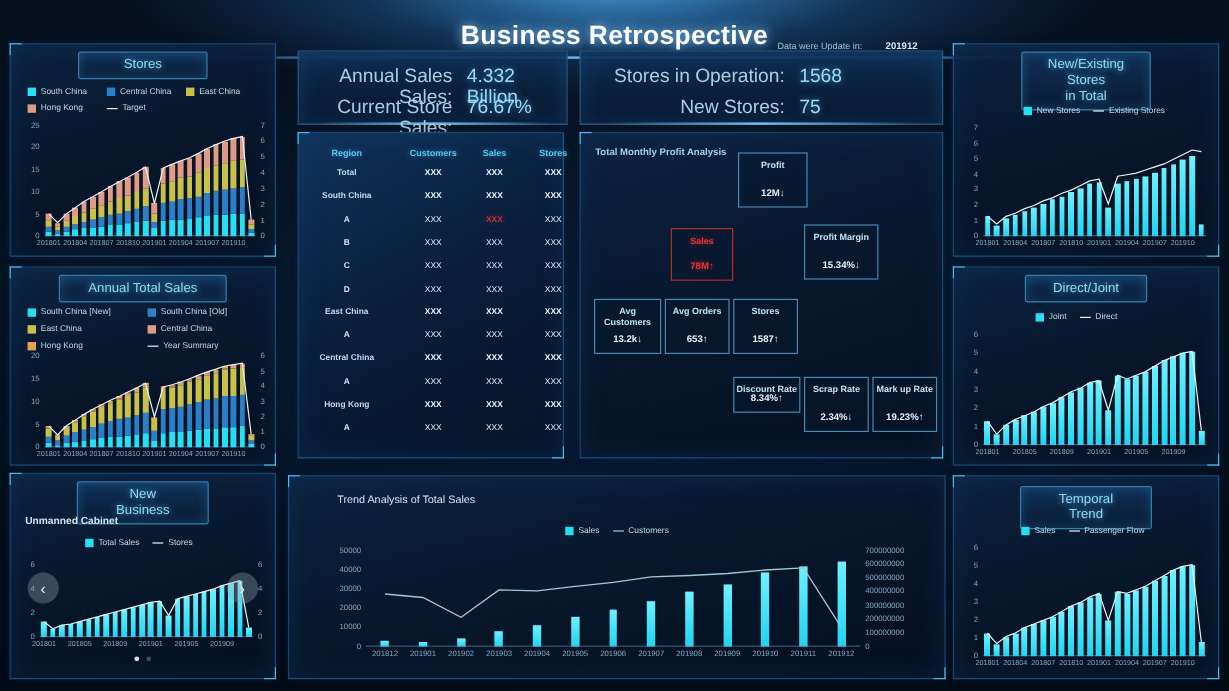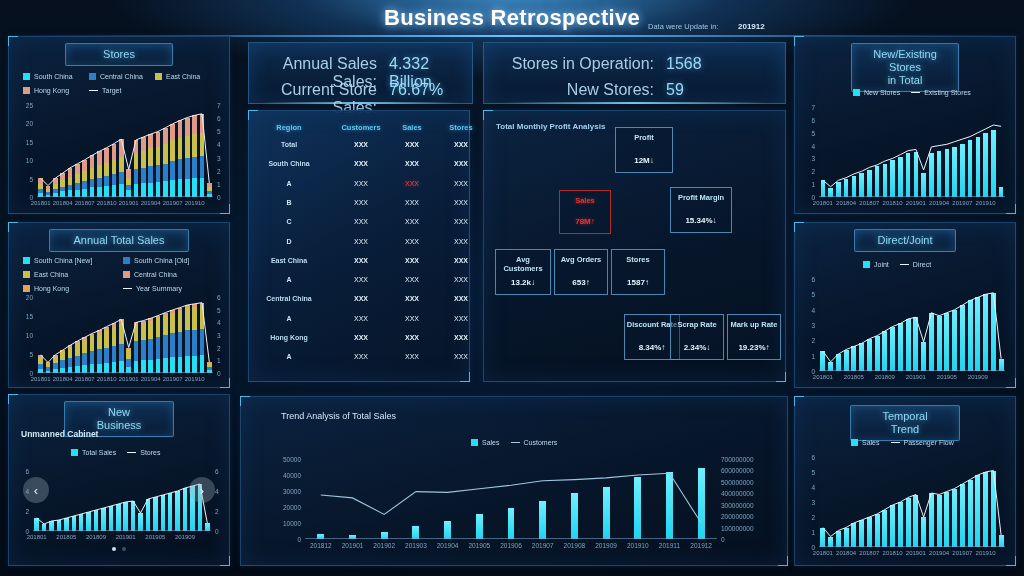--- a/index.html
+++ b/index.html
@@ -15,21 +15,21 @@
   
   #root {
     position:absolute; inset:0;
     background:
       radial-gradient(ellipse 560px 120px at 512px -6px, rgba(70,160,225,.85) 0%, rgba(30,90,150,.45) 38%, rgba(8,24,46,0) 72%),
       radial-gradient(ellipse 900px 400px at 512px 300px, rgba(10,40,80,.55) 0%, rgba(5,14,28,0) 70%),
       linear-gradient(180deg,#06101f 0%, #04101d 40%, #030b16 100%);
   }
 
   
-  .hdr { position:absolute; left:0; top:0; width:1024px; height:36px; }
+  .hdr { position:absolute; left:0; top:12px; width:1024px; height:36px; }
   .hdr-title {
     position:absolute; left:0; right:0; top:5px;
     text-align:center; font-size:22px; font-weight:bold; color:#ffffff;
     letter-spacing:.3px;
     text-shadow:0 0 9px rgba(150,210,255,.85), 0 0 20px rgba(90,170,240,.6);
   }
   .hdr-upd-label {
     position:absolute; left:648px; top:22px; font-size:7.5px; color:#9ec4de;
   }
   .hdr-upd-val {
@@ -561,21 +561,21 @@
     <div class="kpi-val" style="left:140px; top:12px;">4.332 Billion</div>
     <div class="kpi-lab" style="left:6px; top:38px; width:122px;">Current Store Sales:</div>
     <div class="kpi-val" style="left:140px; top:38px;">76.67%</div>
   </div>
 
   <div class="kpibox" style="left:483px; top:42px; width:303px; height:62px;">
     <div class="glowline"></div>
     <div class="kpi-lab" style="left:20px; top:12px; width:150px;">Stores in Operation:</div>
     <div class="kpi-val" style="left:182px; top:12px;">1568</div>
     <div class="kpi-lab" style="left:20px; top:38px; width:150px;">New Stores:</div>
-    <div class="kpi-val" style="left:182px; top:38px;">59</div>
+    <div class="kpi-val" style="left:182px; top:38px;">75</div>
   </div>
 
   <div class="panel" style="left:248px; top:110px; width:222px; height:272px; background:linear-gradient(150deg, rgba(16,52,94,.95) 0%, rgba(9,30,58,.95) 50%, rgba(6,20,40,.96) 100%);">
     <div class="tbl" id="region-table" style="left:0; top:0; width:222px; height:272px;">
         <div class="th" style="left: 12px; top: 12px; width: 56px; text-align: center;">Region</div>
         <div class="th" style="left: 84px; top: 12px; width: 56px; text-align: center;">Customers</div>
         <div class="th" style="left: 135px; top: 12px; width: 56px; text-align: center;">Sales</div>
         <div class="th" style="left: 184px; top: 12px; width: 56px; text-align: center;">Stores</div>
         <div class="cellR" style="left: 2px; top: 30px; width: 76px; text-align: center;">Total</div>
         <div class="cell" style="left: 84px; top: 30px; width: 56px; text-align: center;">XXX</div>
@@ -656,21 +656,21 @@
     <div class="mbox" style="left:70px; top:138px; width:54px; height:46px;">
       <div class="mt">Avg Orders</div>
       <div class="mv">653↑</div>
     </div>
 
     <div class="mbox" style="left:127px; top:138px; width:54px; height:46px;">
       <div class="mt">Stores</div>
       <div class="mv">1587↑</div>
     </div>
 
-    <div class="mbox" style="left:140px; top:203px; width:56px; height:46px;">
+    <div class="mbox" style="left:127px; top:203px; width:56px; height:30px;">
       <div class="mt">Discount Rate</div>
       <div class="mv">8.34%↑</div>
     </div>
 
     <div class="mbox" style="left:186px; top:203px; width:54px; height:46px;">
       <div class="mt">Scrap Rate</div>
       <div class="mv">2.34%↓</div>
     </div>
 
     <div class="mbox" style="left:243px; top:203px; width:54px; height:46px;">

